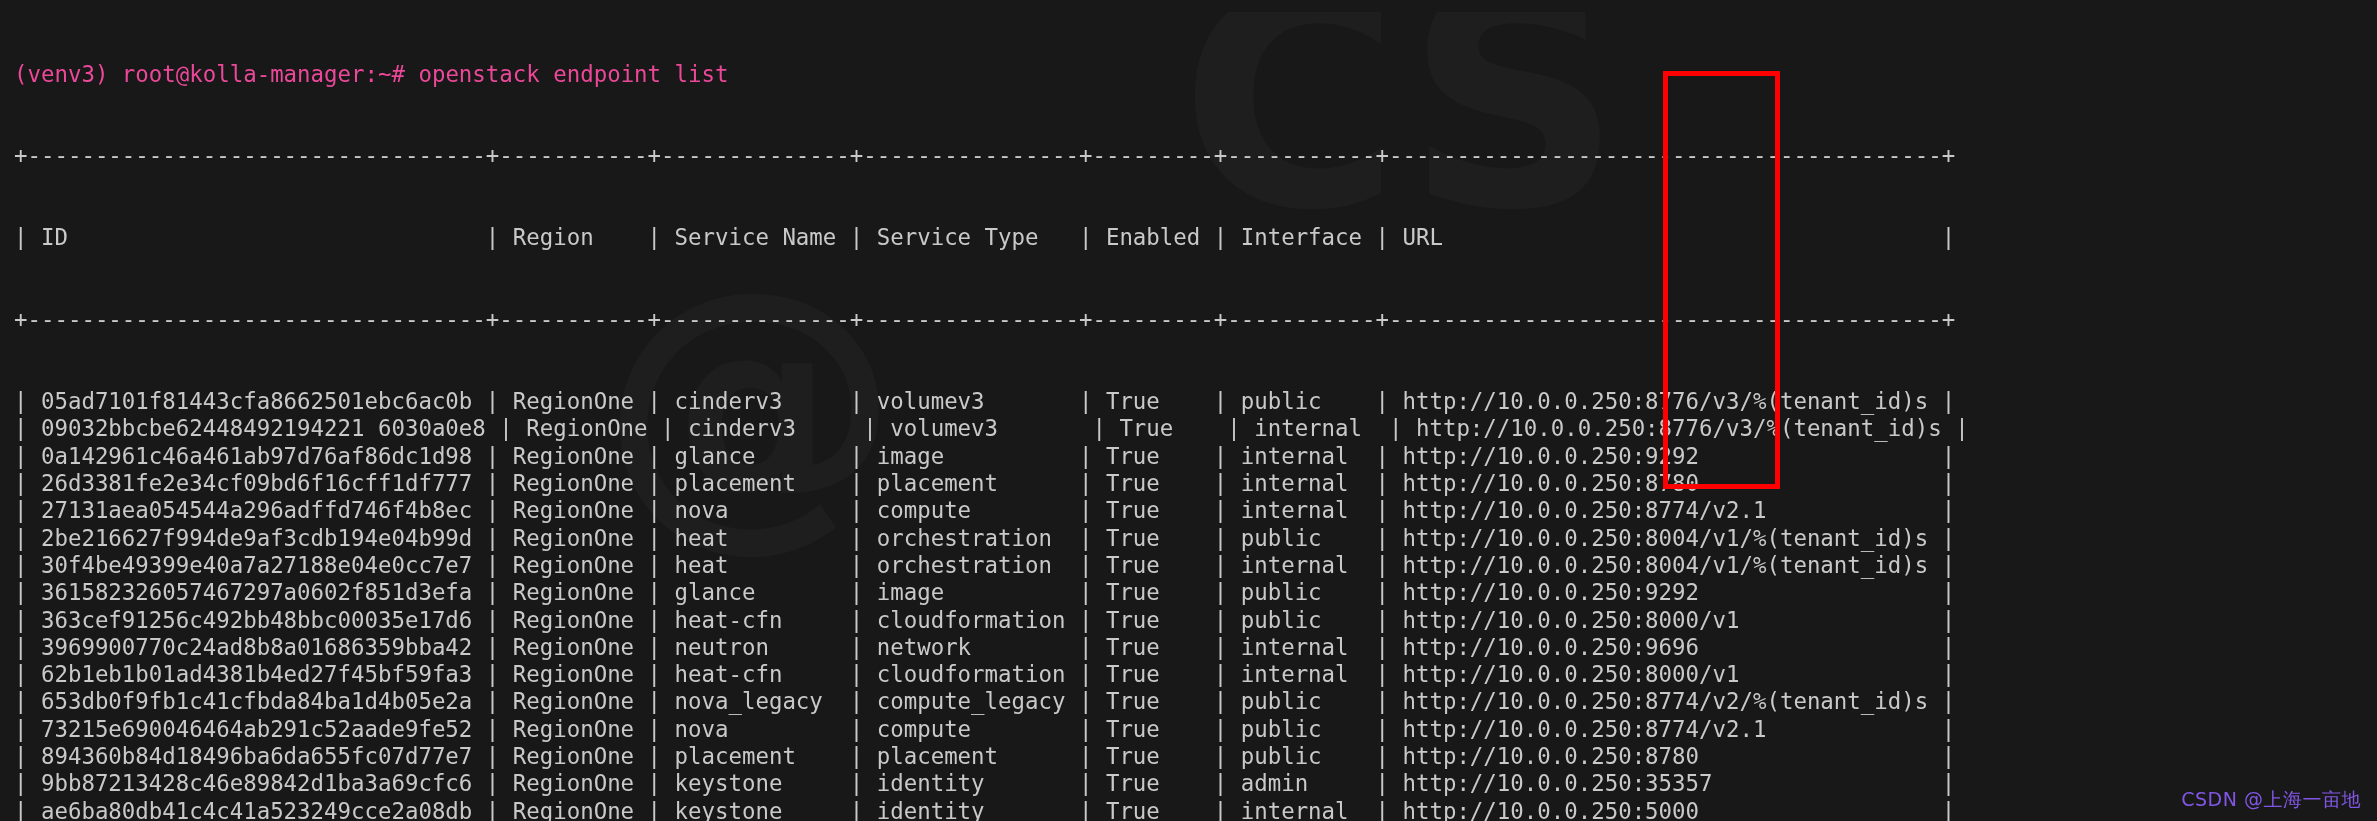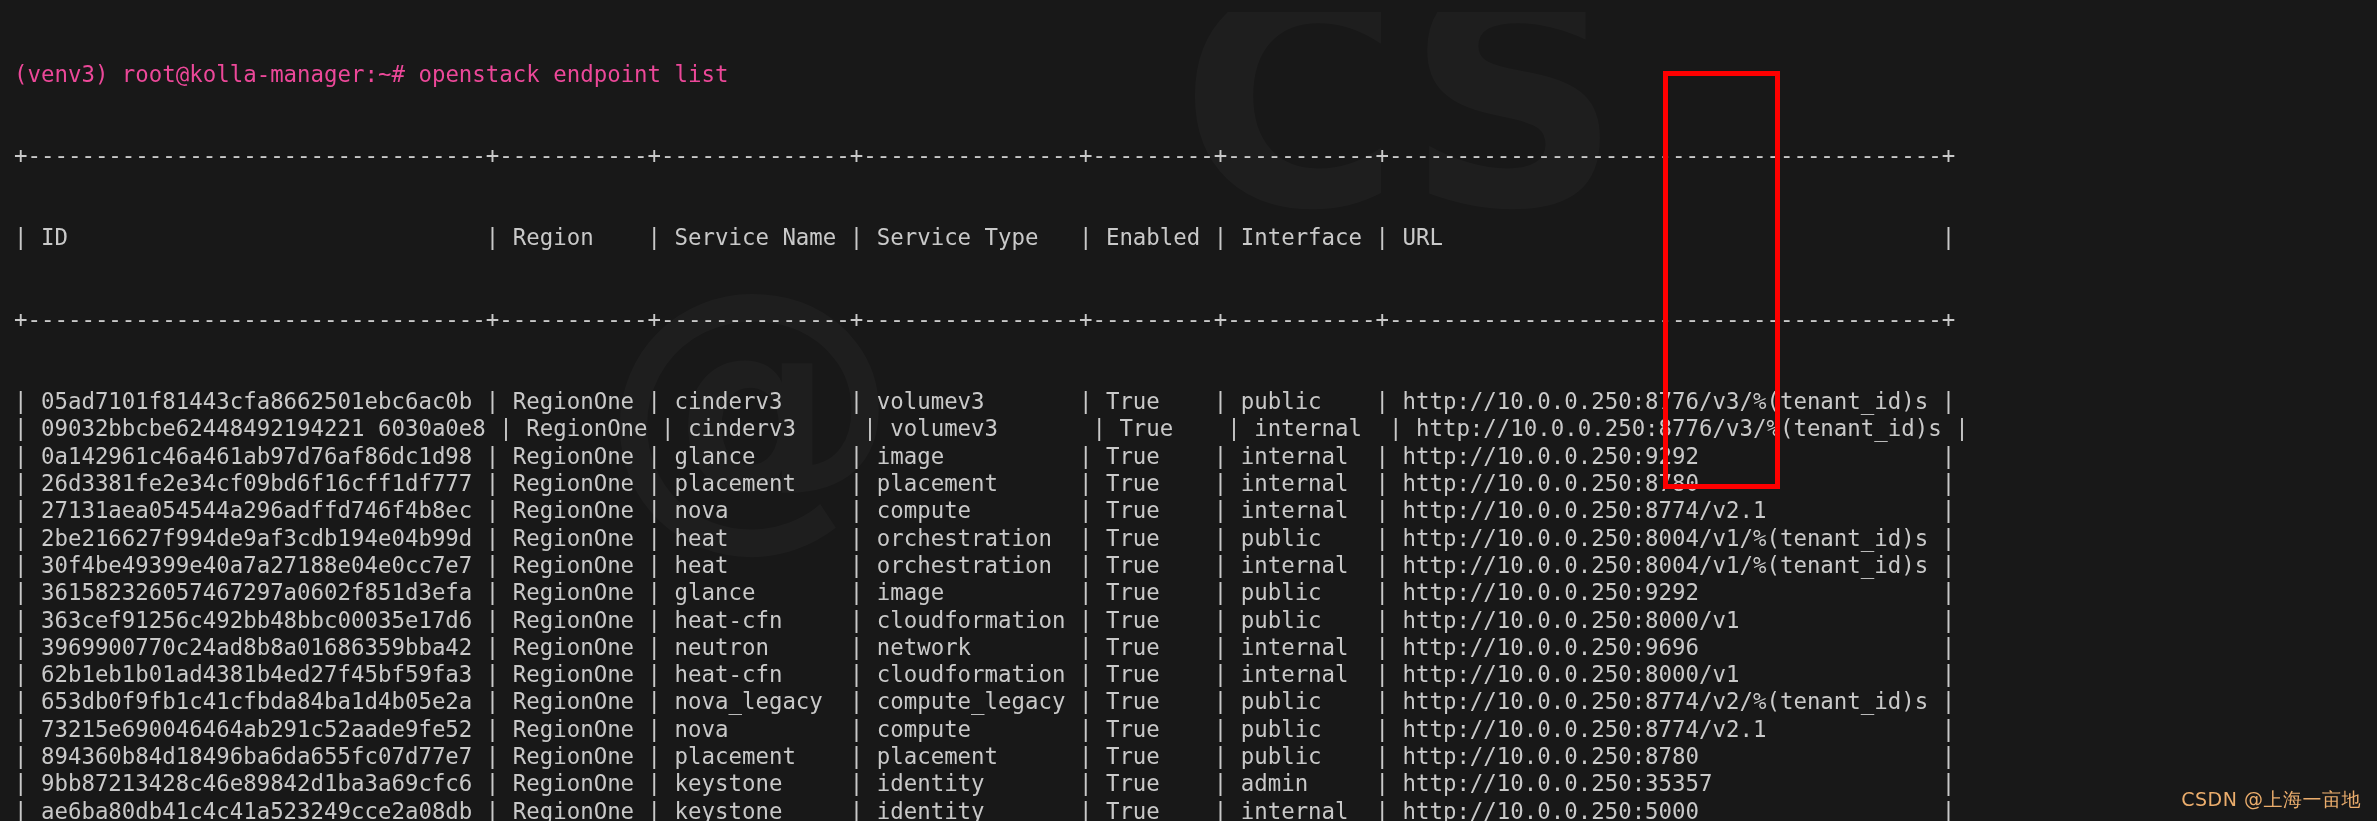--- a/index.html
+++ b/index.html
@@ -64,21 +64,21 @@
     border: 5px solid #fe0000;
     box-sizing: border-box;
     pointer-events: none;
     background: transparent;
   }
   #watermark {
     position: absolute;
     right: 16px;
     bottom: 8px;
     z-index: 6;
-    color: #fdba74;
+    color: #8b5cf6;
     font-size: 19px;
     font-family: "DejaVu Sans", "Liberation Sans", sans-serif;
     letter-spacing: 0.5px;
     opacity: 0.92;
   }
 </style>
 </head>
 <body>
 
 <div id="terminal">

